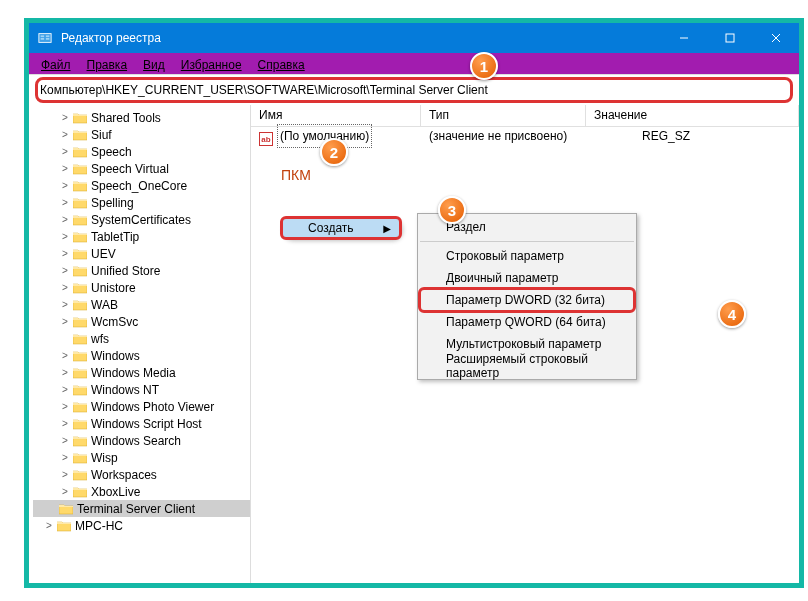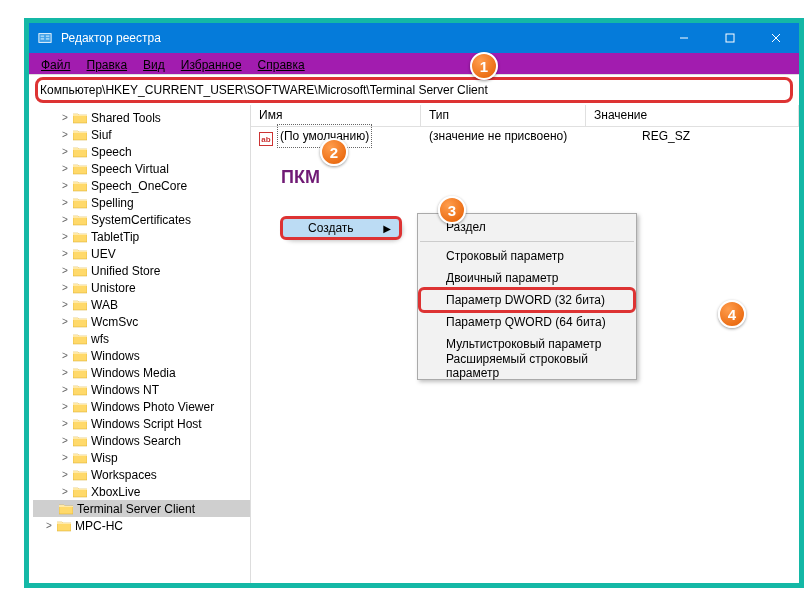--- a/index.html
+++ b/index.html
@@ -27,21 +27,21 @@
 .list-header { display: flex; height: 22px; border-bottom: 1px solid #e0e0e0; }
 .list-header .col { padding: 3px 8px; border-right: 1px solid #e0e0e0; }
 .col-name { width: 170px; }
 .col-type { width: 165px; }
 .col-value { flex: 1; }
 .list-row { display: flex; height: 18px; align-items: center; }
 .list-row .cell { padding: 0 8px; }
 .list-row .cell.col-name { display: flex; align-items: center; gap: 4px; }
 .reg-icon { width: 14px; height: 14px; display: inline-flex; align-items: center; justify-content: center; background: #fff; border: 1px solid #c33; color: #c33; font-size: 8px; font-weight: bold; margin-top: 6px; }
 .dotted { border: 1px dotted #666; padding: 4px 2px; }
-.pkm-label { position: absolute; color: #701a75; font-weight: bold; font-size: 18px; left: 30px; top: 62px; }
+.pkm-label { position: absolute; color: #c2410c; font-weight: normal; font-size: 14px; left: 30px; top: 62px; }
 .context-menu { position: absolute; background: #f2f2f2; border: 1px solid #aaa; box-shadow: 2px 2px 4px rgba(0,0,0,.25); }
 .context-menu.first { left: 30px; top: 112px; width: 120px; border-radius: 10px; }
 .context-menu.first .cm-item { height: 24px; display: flex; align-items: center; padding: 0 20px 0 28px; position: relative; }
 .context-menu.first .cm-item.highlighted { background: #bcdcf4; border: 3px solid #d33; border-radius: 6px; margin: -2px; padding: 0 17px 0 25px; }
 .context-menu.first .cm-item .arrow { position: absolute; right: 8px; font-size: 10px; }
 .context-menu.sub { left: 166px; top: 108px; width: 220px; padding: 2px 0; }
 .context-menu.sub .cm-item { height: 22px; display: flex; align-items: center; padding: 0 14px 0 28px; }
 .context-menu.sub .cm-item.highlighted { border: 3px solid #d33; border-radius: 6px; margin: -2px 0; padding: 0 11px 0 25px; height: 26px; }
 .context-menu.sub .sep { height: 1px; background: #ccc; margin: 3px 2px; }
 .step-badge { position: absolute; width: 28px; height: 28px; border-radius: 50%; background: radial-gradient(circle at 35% 30%, #ff9d4d, #e45c00); border: 2px solid #fff; box-shadow: 0 1px 3px rgba(0,0,0,.4); color: #fff; font-weight: bold; font-size: 15px; display: flex; align-items: center; justify-content: center; z-index: 50; }

